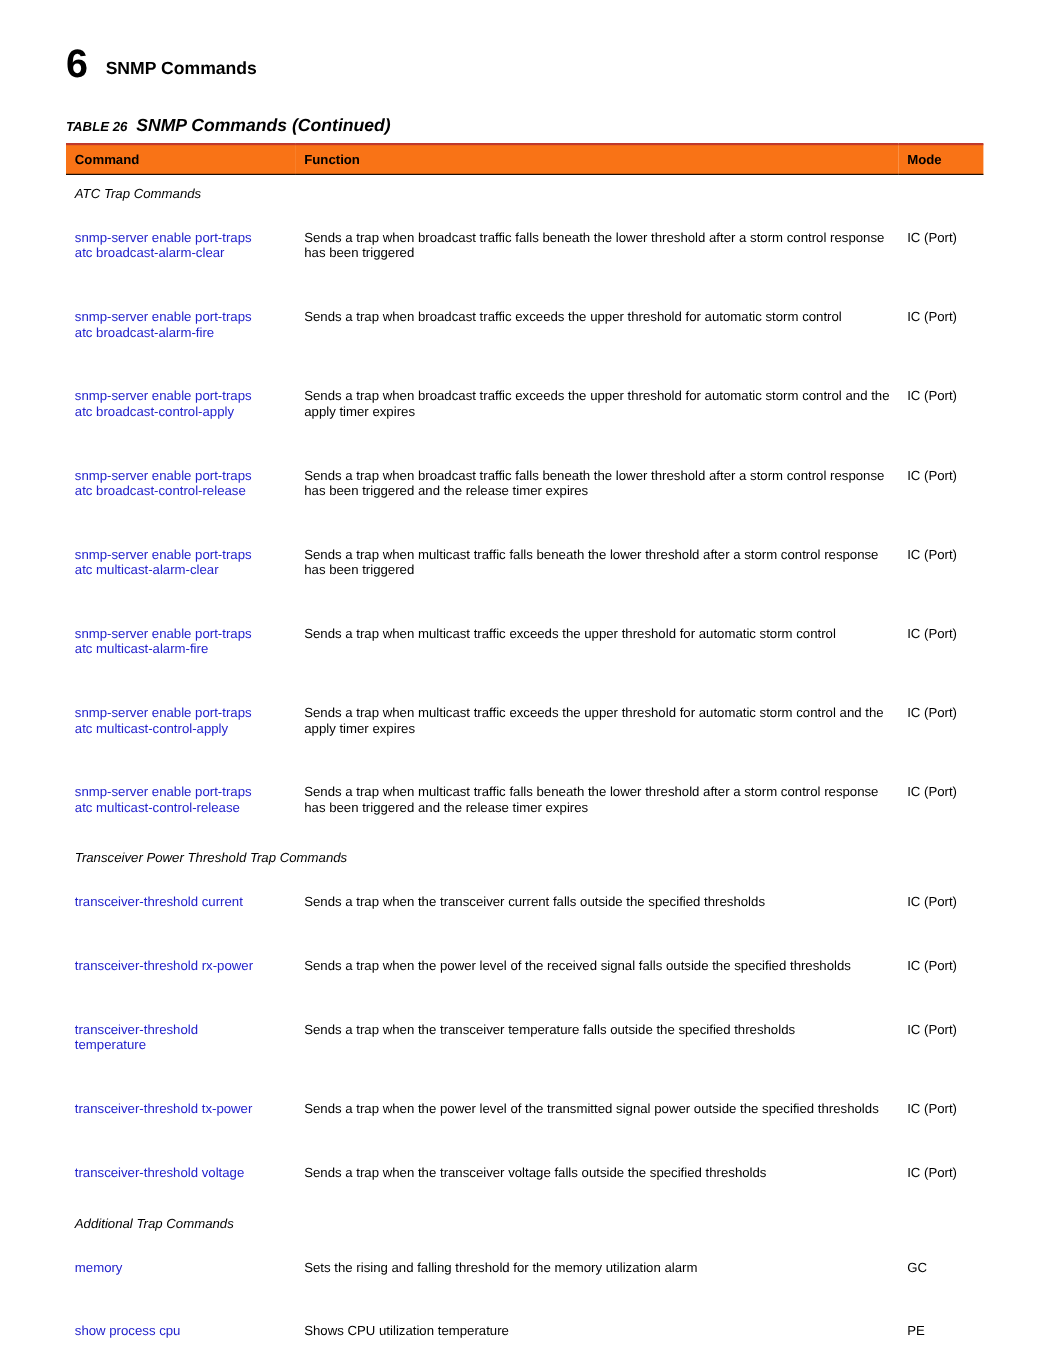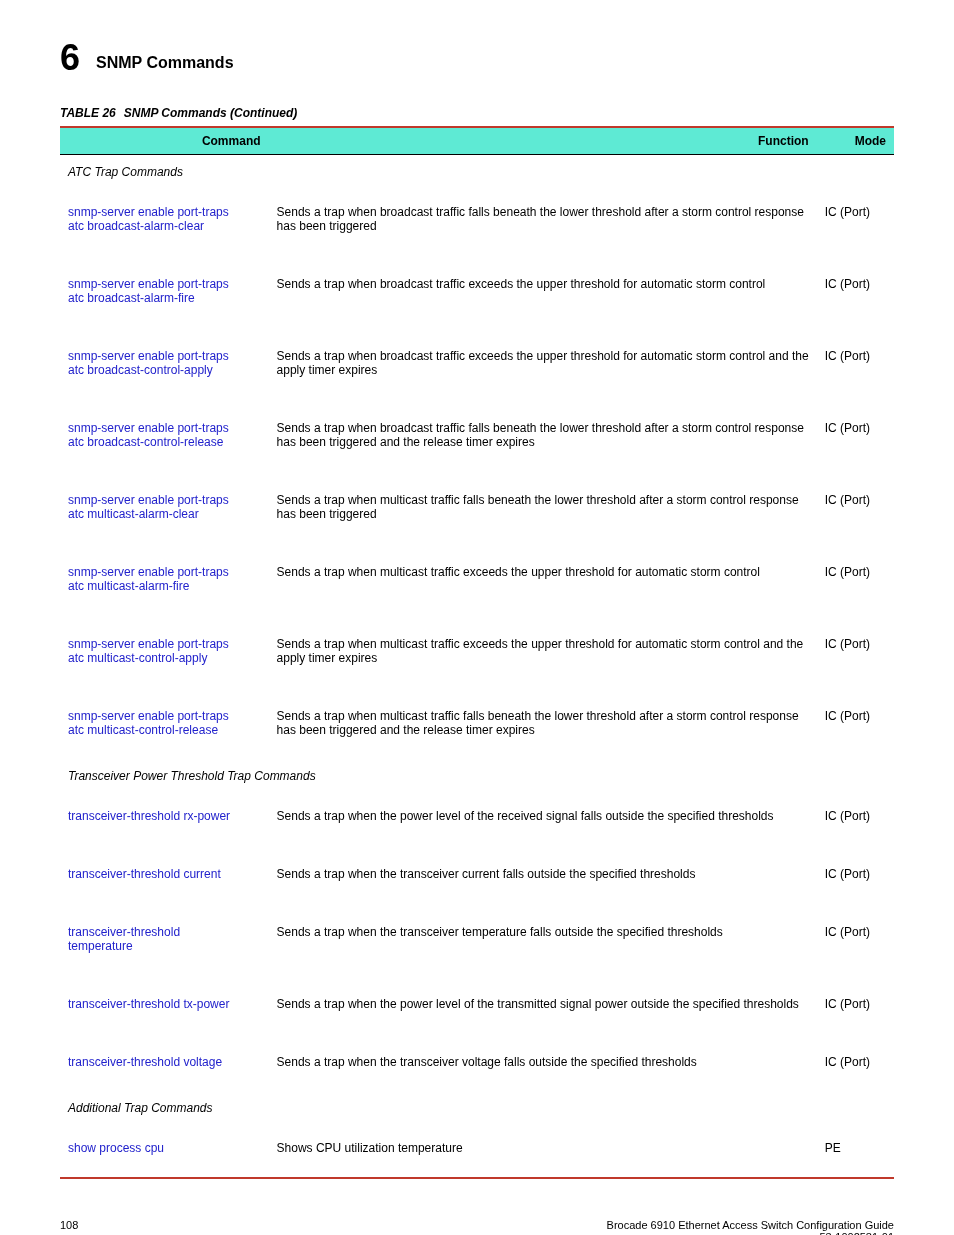--- a/index.html
+++ b/index.html
@@ -33,37 +33,37 @@
       align-items: baseline;
       margin-bottom: 6px;
       font-style: italic;
     }
     .table-label {
       font-size: 12px;
       font-weight: bold;
       margin-right: 8px;
     }
     .table-caption {
-      font-size: 12px;
+      font-size: 16px;
       font-weight: bold;
     }
     table {
       width: 100%;
       border-collapse: collapse;
       font-size: 12px;
     }
     .top-border {
       border-top: 2px solid #c0392b;
     }
     thead tr th {
       padding: 6px 8px;
       font-weight: bold;
-      text-align: right;
+      text-align: left;
       border-bottom: 1px solid #000;
-      background: #5eead4;
+      background: #f97316;
     }
     td {
       padding: 22px 8px;
       vertical-align: top;
     }
     .col-command { width: 220px; }
     .col-function { width: 590px; }
     .col-mode { width: 80px; }
     .section-header td {
       font-style: italic;
@@ -151,46 +151,51 @@
       </tr>
       <tr>
         <td class="col-command"><a href="#" class="cmd-link">snmp-server enable port-traps</a><br><a href="#" class="cmd-link">atc multicast-control-release</a></td>
         <td class="col-function">Sends a trap when multicast traffic falls beneath the lower threshold after a storm control response has been triggered and the release timer expires</td>
         <td class="col-mode">IC (Port)</td>
       </tr>
       <tr class="section-header">
         <td colspan="3">Transceiver Power Threshold Trap Commands</td>
       </tr>
       <tr>
+        <td class="col-command"><a href="#" class="cmd-link">transceiver-threshold current</a></td>
+        <td class="col-function">Sends a trap when the transceiver current falls outside the specified thresholds</td>
+        <td class="col-mode">IC (Port)</td>
+      </tr>
+      <tr>
         <td class="col-command"><a href="#" class="cmd-link">transceiver-threshold rx-power</a></td>
         <td class="col-function">Sends a trap when the power level of the received signal falls outside the specified thresholds</td>
         <td class="col-mode">IC (Port)</td>
       </tr>
       <tr>
-        <td class="col-command"><a href="#" class="cmd-link">transceiver-threshold current</a></td>
-        <td class="col-function">Sends a trap when the transceiver current falls outside the specified thresholds</td>
-        <td class="col-mode">IC (Port)</td>
-      </tr>
-      <tr>
         <td class="col-command"><a href="#" class="cmd-link">transceiver-threshold</a><br><a href="#" class="cmd-link">temperature</a></td>
         <td class="col-function">Sends a trap when the transceiver temperature falls outside the specified thresholds</td>
         <td class="col-mode">IC (Port)</td>
       </tr>
       <tr>
         <td class="col-command"><a href="#" class="cmd-link">transceiver-threshold tx-power</a></td>
         <td class="col-function">Sends a trap when the power level of the transmitted signal power outside the specified thresholds</td>
         <td class="col-mode">IC (Port)</td>
       </tr>
       <tr>
         <td class="col-command"><a href="#" class="cmd-link">transceiver-threshold voltage</a></td>
         <td class="col-function">Sends a trap when the transceiver voltage falls outside the specified thresholds</td>
         <td class="col-mode">IC (Port)</td>
       </tr>
       <tr class="section-header">
         <td colspan="3">Additional Trap Commands</td>
+      </tr>
+      <tr>
+        <td class="col-command"><a href="#" class="cmd-link">memory</a></td>
+        <td class="col-function">Sets the rising and falling threshold for the memory utilization alarm</td>
+        <td class="col-mode">GC</td>
       </tr>
       <tr class="last-row">
         <td class="col-command"><a href="#" class="cmd-link">show process cpu</a></td>
         <td class="col-function">Shows CPU utilization temperature</td>
         <td class="col-mode">PE</td>
       </tr>
     </tbody>
 </table>
 
 <div class="page-footer">

